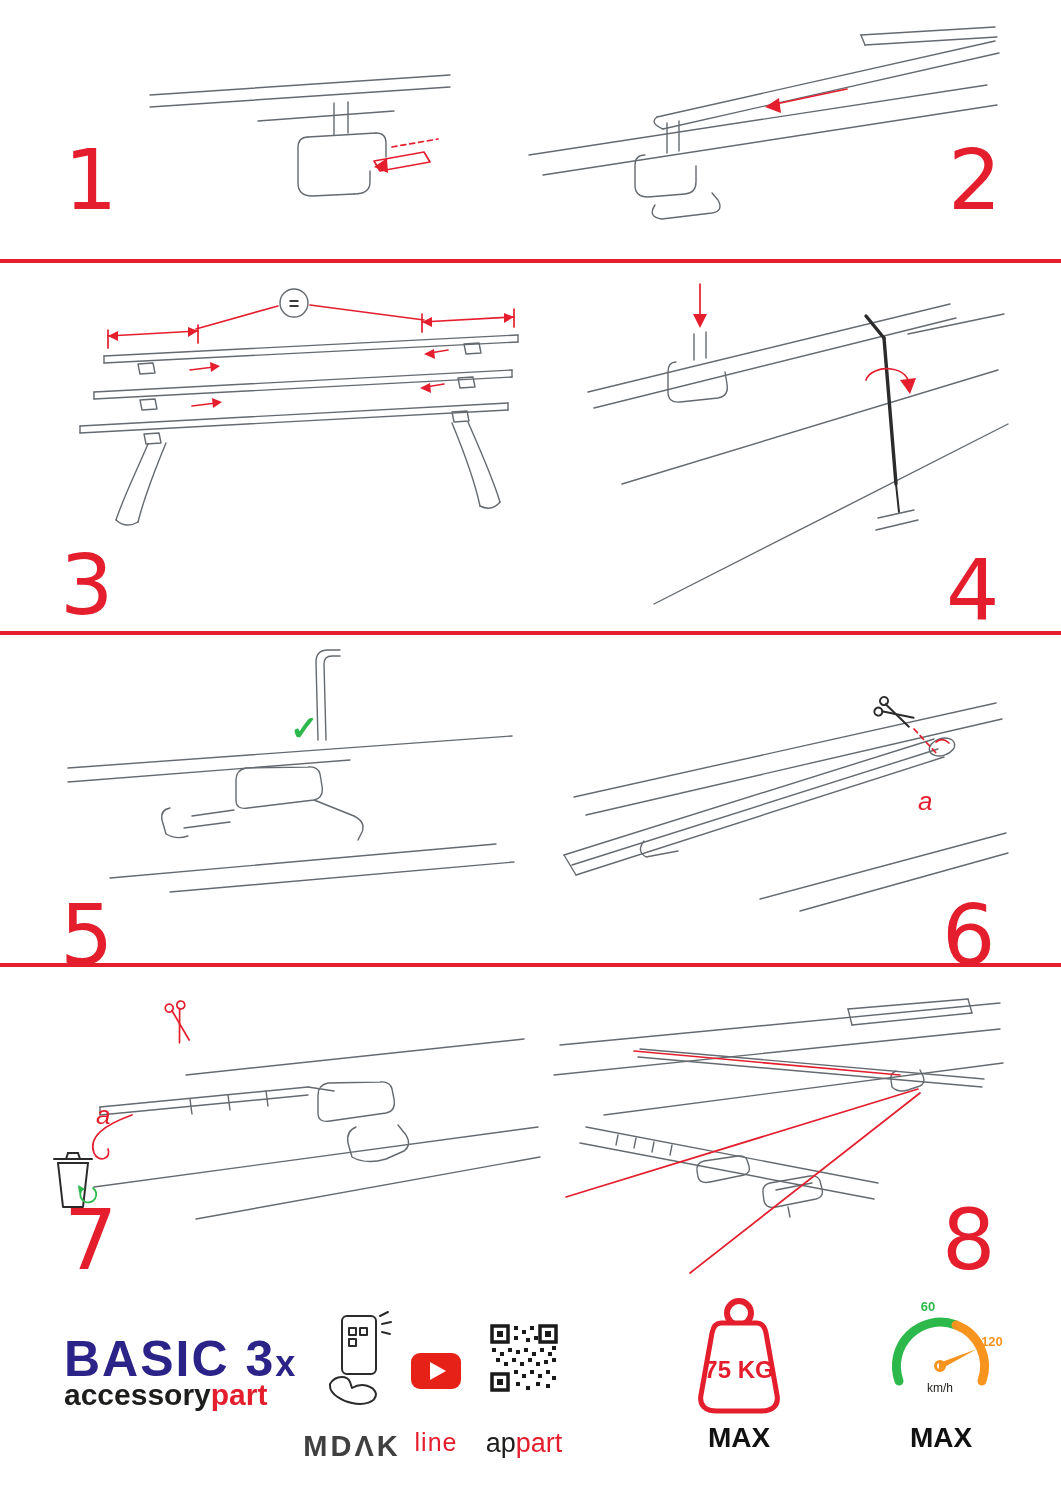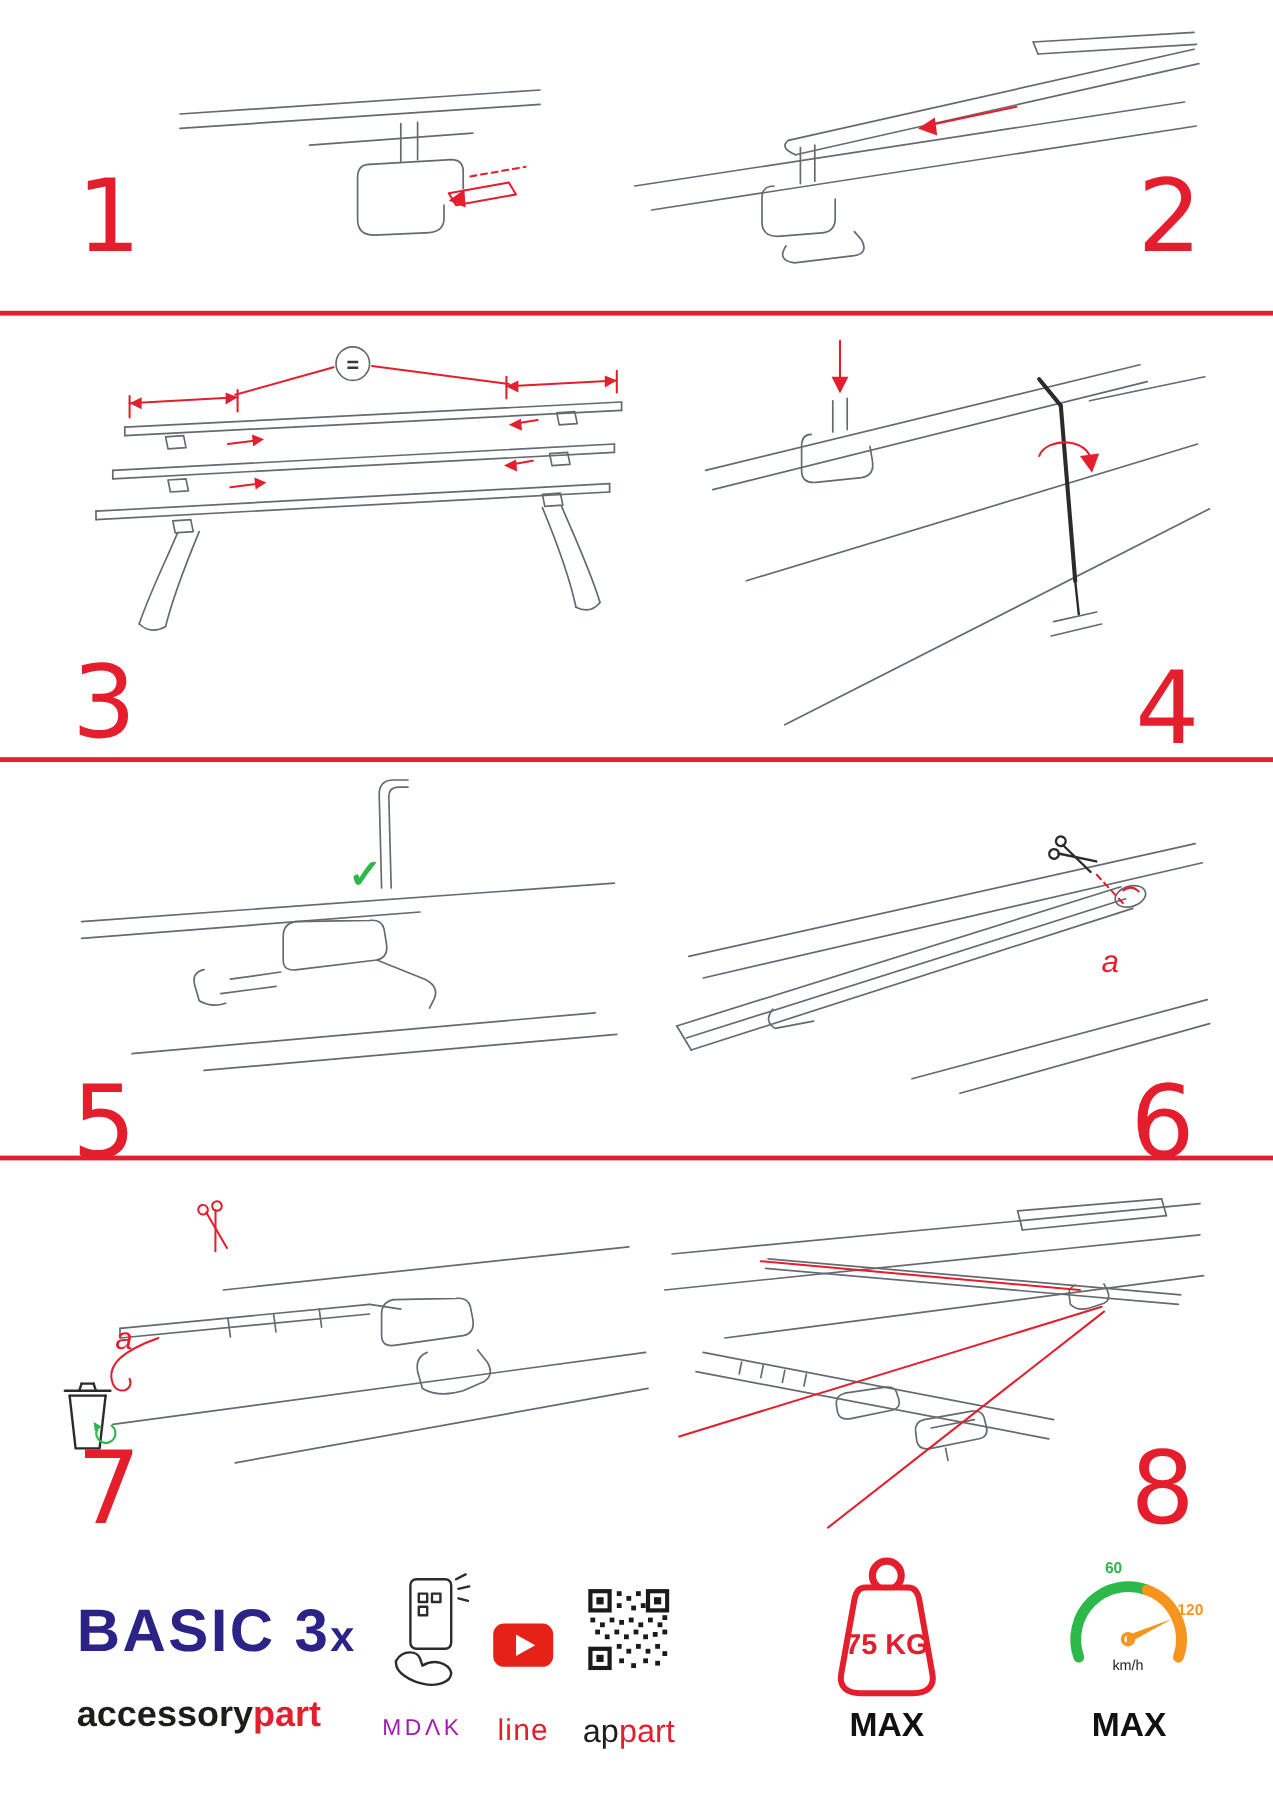--- a/index.html
+++ b/index.html
@@ -35,21 +35,21 @@
   .note-a { position: absolute; color: #e41e2d; font-size: 26px; font-style: italic; }
   .check { position: absolute; color: #2db84b; font-size: 34px; font-weight: 700; }
 
   .brand-basic {
     position: absolute; color: #2b2387; font-weight: 700; font-size: 50px;
     letter-spacing: 2px; line-height: 1;
   }
   .brand-basic .suffix { font-size: 36px; }
   .brand-sub { position: absolute; font-size: 30px; font-weight: 700; color: #1d1d1b; line-height: 1; }
   .red-text { color: #e41e2d; }
-  .logo-mdak { position: absolute; width: 112px; text-align: center; color: #a21caf; font-size: 19px; letter-spacing: 3px; font-weight: 400; }
+  .logo-mdak { position: absolute; width: 112px; text-align: center; color: #404040; font-size: 29px; letter-spacing: 3px; font-weight: 700; }
   .logo-ipqi { position: absolute; width: 56px; text-align: center; color: #e41e2d; font-size: 25px; letter-spacing: 1px; }
   .logo-apline { position: absolute; width: 80px; text-align: center; font-size: 27px; color: #1d1d1b; font-weight: 500; }
   .max-label { position: absolute; font-size: 28px; font-weight: 700; color: #111; text-align: center; line-height: 1; }
   svg text { font-family: "Liberation Sans", sans-serif; }
 </style>
 </head>
 <body>
 
 <div class="page">
 
@@ -318,21 +318,21 @@
     </g>
   </svg>
 
   <span class="check" style="left:290px;top:708px">✓</span>
   <span class="note-a" style="left:918px;top:786px">a</span>
   <span class="note-a" style="left:96px;top:1100px">a</span>
 
   <div class="brand-basic" style="left:64px;top:1334px">
     <span>BASIC 3</span><span class="suffix">x</span>
   </div>
-  <div class="brand-sub" style="left:64px;top:1414px">
+  <div class="brand-sub" style="left:64px;top:1380px">
     <span>accessory</span><span class="red-text">part</span>
   </div>
 
   <svg class="art" style="left:318px;top:1310px" width="80" height="100" viewBox="0 0 80 100">
     <rect class="dark" x="24" y="6" width="34" height="58" rx="5"></rect>
     <rect class="dark" x="31" y="18" width="7" height="7"></rect>
     <rect class="dark" x="42" y="18" width="7" height="7"></rect>
     <rect class="dark" x="31" y="29" width="7" height="7"></rect>
     <path class="dark" d="M62 6 L70 2"></path>
       <path class="dark" d="M64 14 L73 12"></path>

